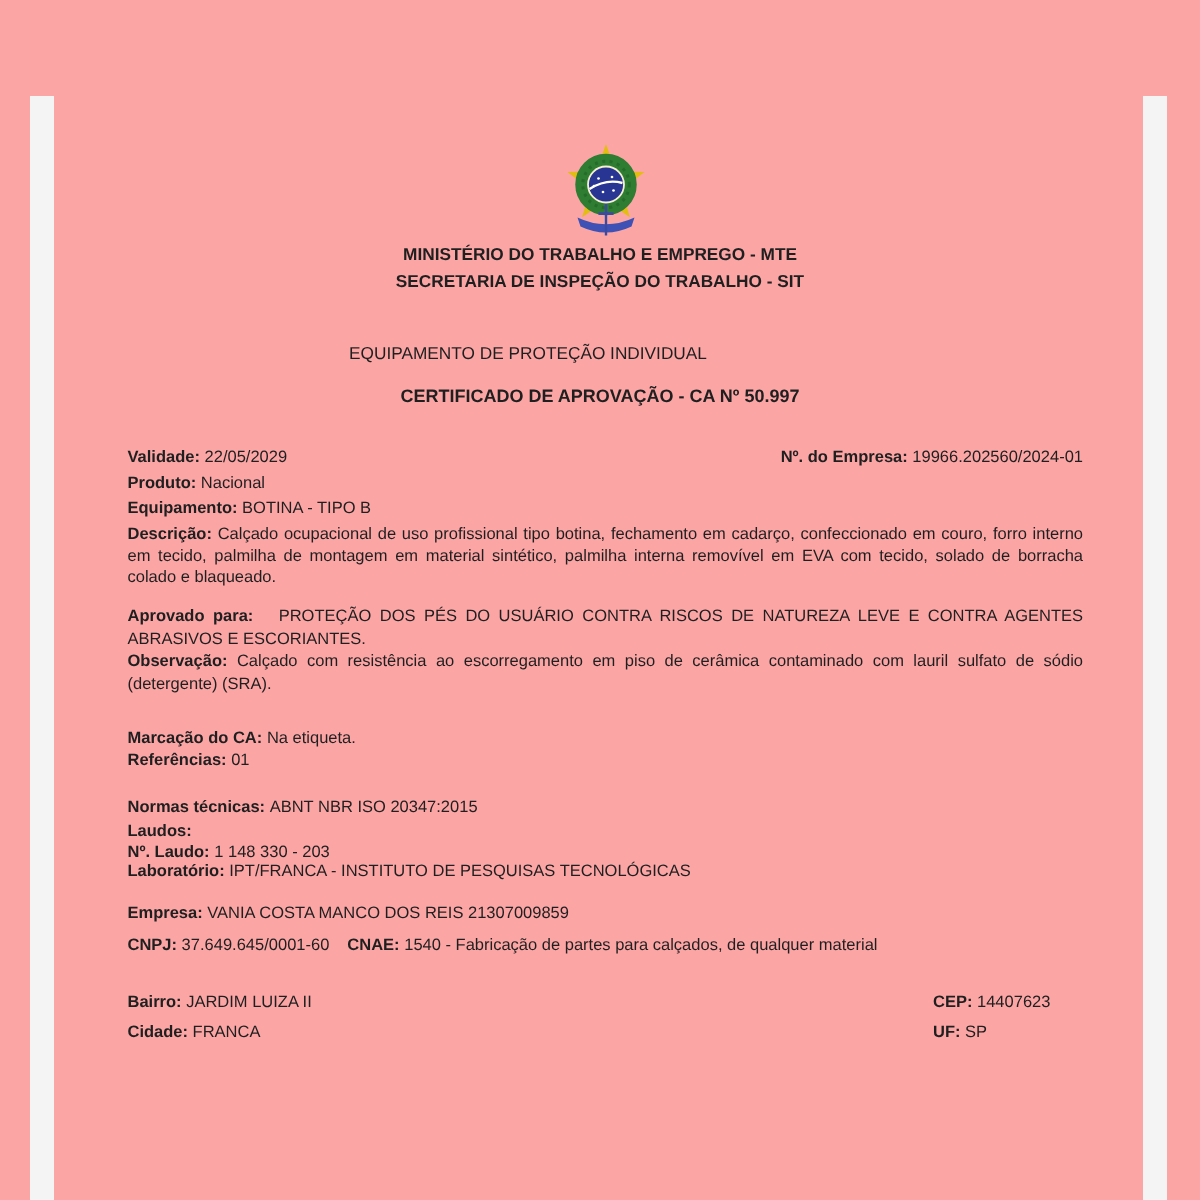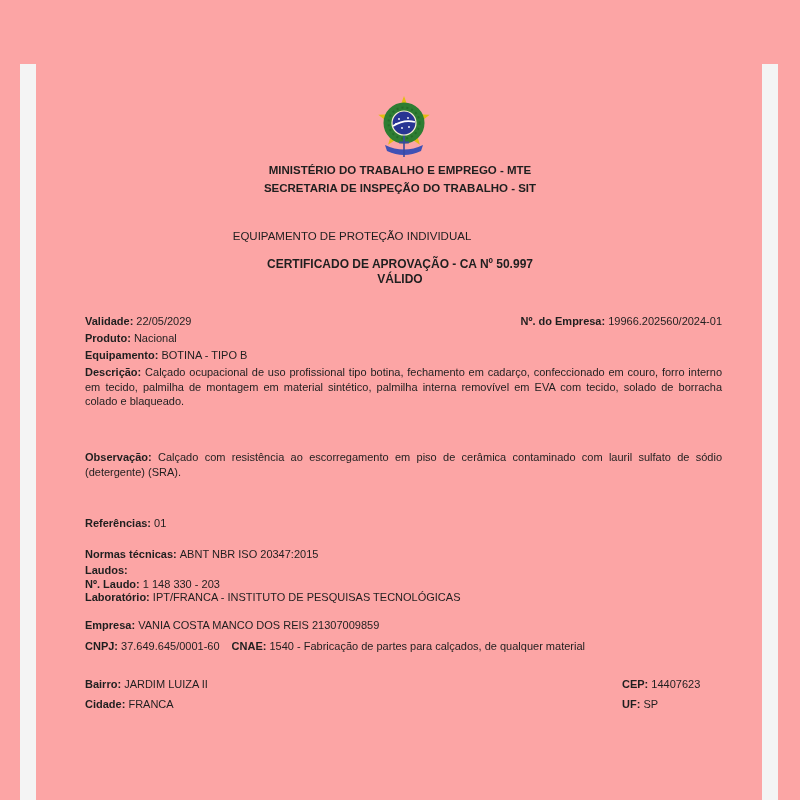--- a/index.html
+++ b/index.html
@@ -51,21 +51,21 @@
     top: 257px; left: 0;
     width: 800px;
     text-align: center;
     font-weight: bold;
     font-size: 12px;
     line-height: 15px;
   }
 
   .content {
     position: absolute;
-    left: 85px; top: 16px;
+    left: 85px; top: 0;
     width: 637px;
     height: 720px;
   }
   .row {
     position: absolute;
     left: 0;
     width: 637px;
     font-size: 11px;
     line-height: 14.5px;
     margin: 0;
@@ -103,21 +103,20 @@
 
   <div class="hdr">
     <div>MINISTÉRIO DO TRABALHO E EMPREGO - MTE</div>
     <div>SECRETARIA DE INSPEÇÃO DO TRABALHO - SIT</div>
   </div>
 
   <div class="sub">EQUIPAMENTO DE PROTEÇÃO INDIVIDUAL</div>
 
   <div class="title-block">
     <div>CERTIFICADO DE APROVAÇÃO - CA Nº 50.997</div>
-    <div>VÁLIDO</div>
   </div>
 
   <div class="content">
 
     <p class="row" style="top:298px">
       <span class="lbl">Validade:</span><span class="val">22/05/2029</span>
       <span class="abs" style="right:0">
         <span class="lbl">Nº. do Empresa:</span><span class="val">19966.202560/2024-01</span>
       </span>
     </p>
@@ -127,25 +126,31 @@
     </p>
 
     <p class="row" style="top:332px">
       <span class="lbl">Equipamento:</span><span class="val">BOTINA - TIPO B</span>
     </p>
 
     <p class="row just" style="top:349px">
       <span class="lbl">Descrição:</span><span class="val">Calçado ocupacional de uso profissional tipo botina, fechamento em cadarço, confeccionado em couro, forro interno em tecido, palmilha de montagem em material sintético, palmilha interna removível em EVA com tecido, solado de borracha colado e blaqueado.</span>
     </p>
 
+    <p class="row just" style="top:404px">
+      <span class="lbl gap-wide">Aprovado para:</span><span class="val">PROTEÇÃO DOS PÉS DO USUÁRIO CONTRA RISCOS DE NATUREZA LEVE E CONTRA AGENTES ABRASIVOS E ESCORIANTES.</span>
+    </p>
 
     <p class="row just" style="top:434px">
       <span class="lbl">Observação:</span><span class="val">Calçado com resistência ao escorregamento em piso de cerâmica contaminado com lauril sulfato de sódio (detergente) (SRA).</span>
     </p>
 
+    <p class="row" style="top:485px">
+      <span class="lbl">Marcação do CA:</span><span class="val">Na etiqueta.</span>
+    </p>
 
     <p class="row" style="top:500px">
       <span class="lbl">Referências:</span><span class="val">01</span>
     </p>
 
 
     <p class="row" style="top:531px">
       <span class="lbl">Normas técnicas:</span><span class="val">ABNT NBR ISO 20347:2015</span>
     </p>
 

